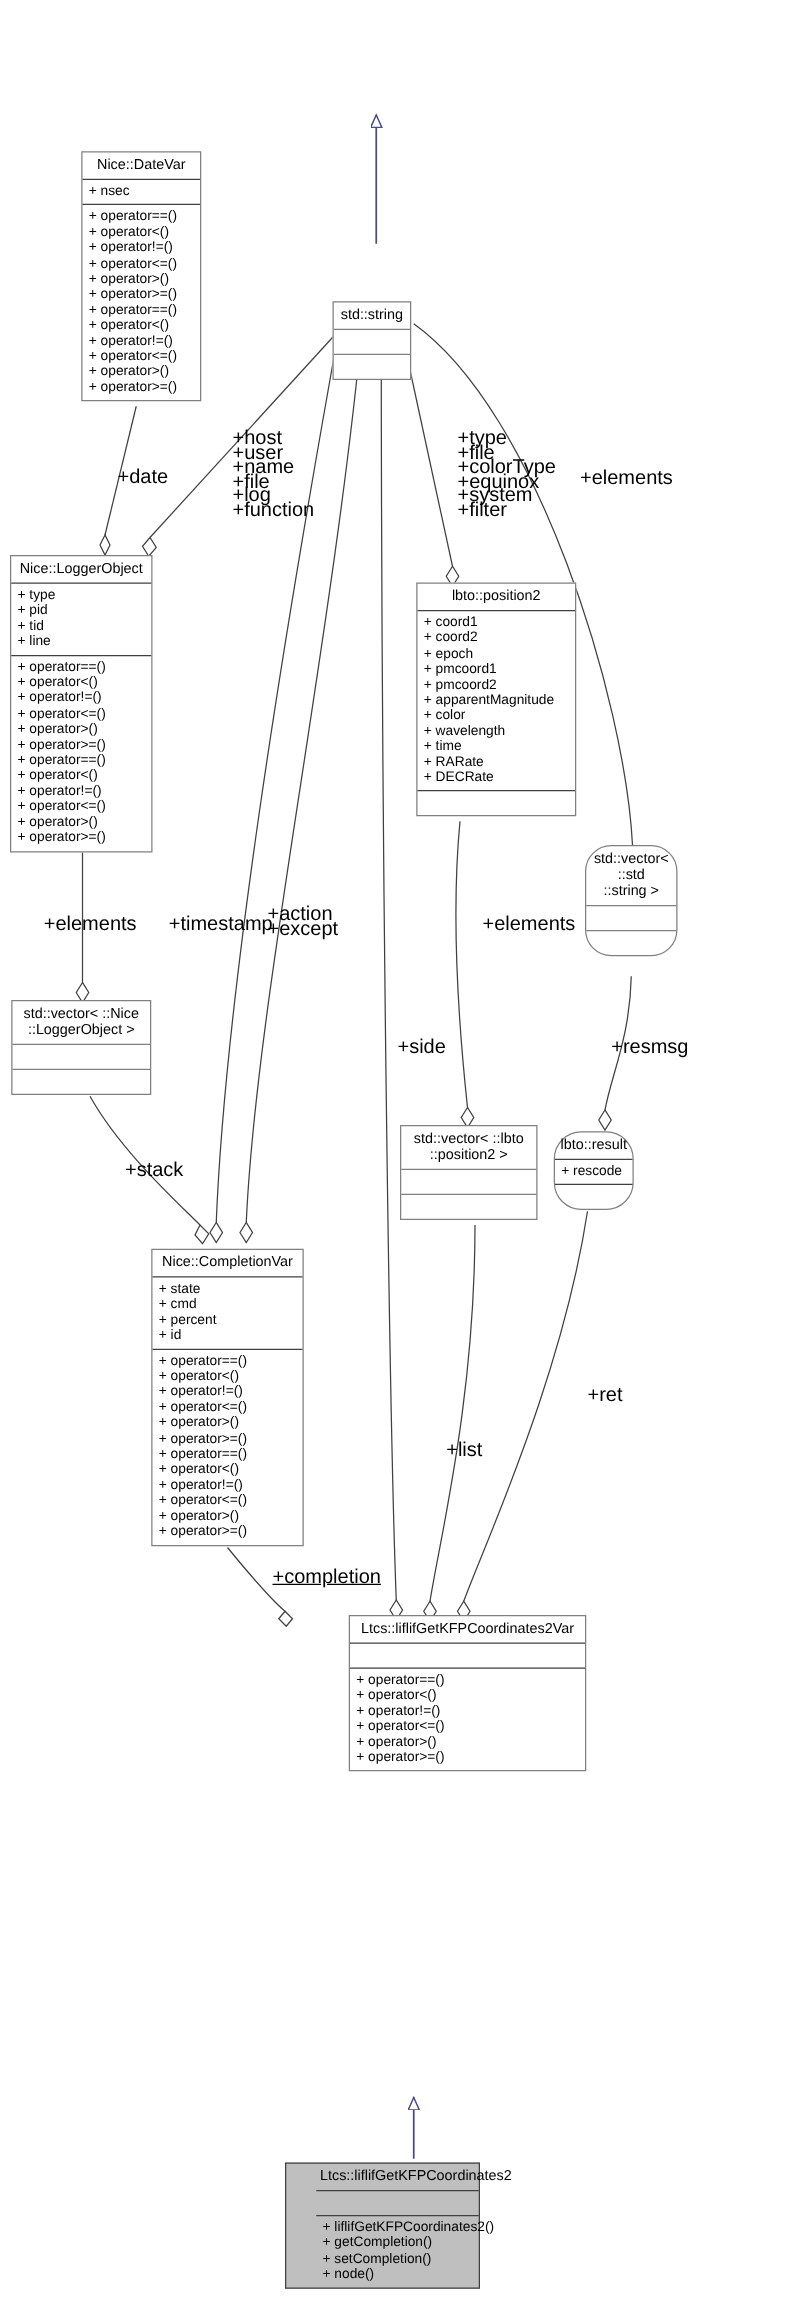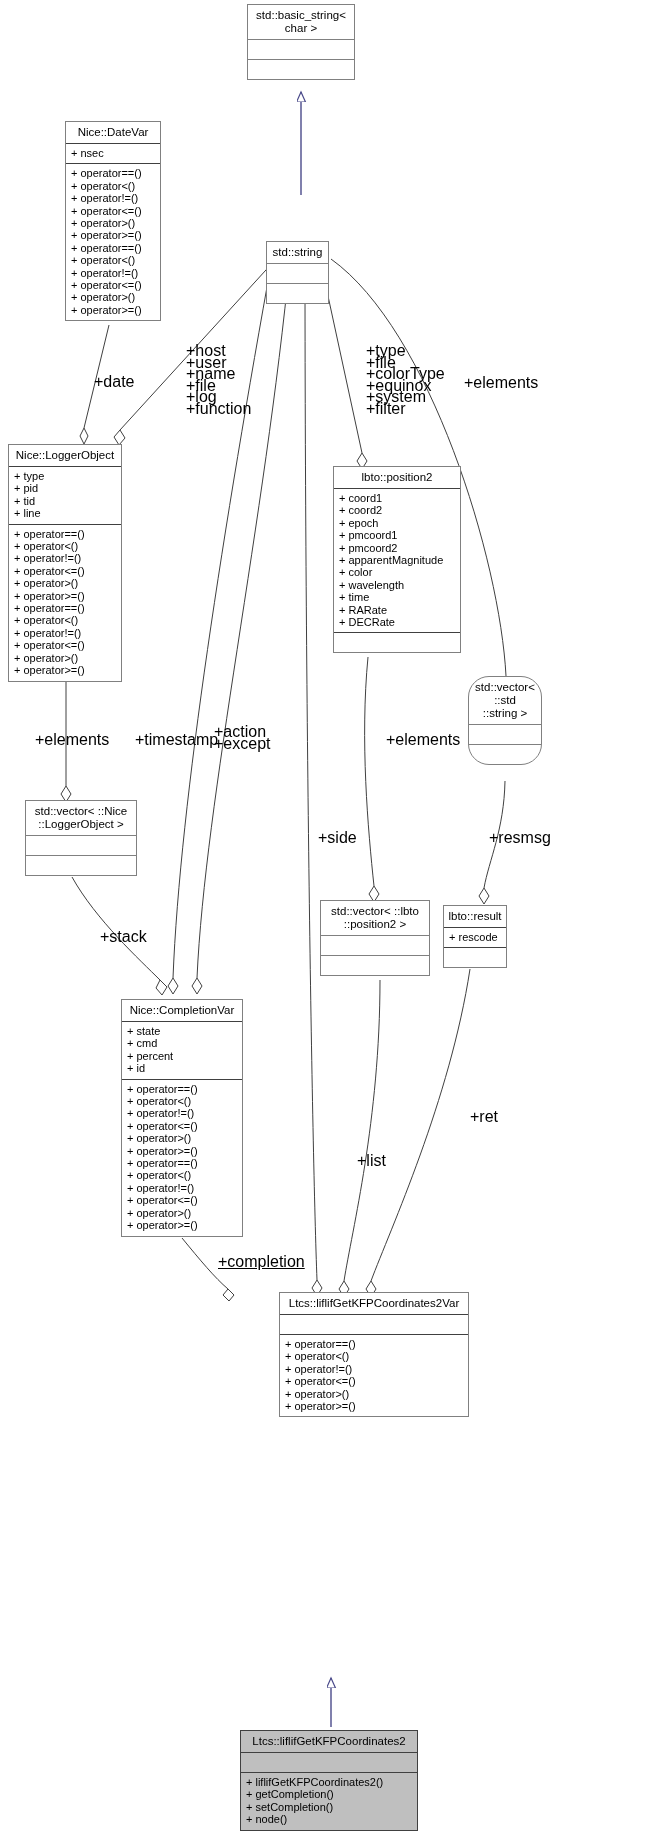--- a/index.html
+++ b/index.html
@@ -111,28 +111,20 @@
       <path d="M470,969 C450,1100 390,1230 371,1281" fill="none" stroke="#404040" stroke-width="1"></path>
       <polygon points="371,1281 366,1289 371,1297 376,1289" fill="#ffffff" stroke="#404040" stroke-width="1"></polygon>
     </g>
 
     <g>
       <path d="M182,1238 C200,1260 215,1278 228,1289" fill="none" stroke="#404040" stroke-width="1"></path>
       <polygon points="228,1289 223,1295 229,1301 234,1295" fill="#ffffff" stroke="#404040" stroke-width="1"></polygon>
     </g>
   </svg>
 
-  <div class="node" style="left:247px;top:4px;width:108px;">
-    <div class="ttl">std::basic_string&lt;
-char &gt;</div>
-    <div class="sep"></div>
-    <div class="sect empty"></div>
-    <div class="sep"></div>
-    <div class="sect empty"></div>
-  </div>
 
   <div class="node" style="left:65px;top:121px;width:96px;">
     <div class="ttl">Nice::DateVar</div>
     <div class="sep dark"></div>
     <div class="sect">
         <div class="row">+ nsec</div>
       </div>
     <div class="sep dark"></div>
     <div class="sect">
         <div class="row">+ operator==()</div>
@@ -206,39 +198,39 @@
 
   <div class="node" style="left:468px;top:676px;width:74px;border-radius:21px;">
     <div class="ttl">std::vector&lt; ::std
 ::string &gt;</div>
     <div class="sep"></div>
     <div class="sect empty"></div>
     <div class="sep"></div>
     <div class="sect empty"></div>
   </div>
 
-  <div class="node" style="left:9px;top:800px;width:112px;margin-left:16px;">
+  <div class="node" style="left:9px;top:800px;width:112px;">
     <div class="ttl">std::vector&lt; ::Nice
 ::LoggerObject &gt;</div>
     <div class="sep"></div>
     <div class="sect empty"></div>
     <div class="sep"></div>
     <div class="sect empty"></div>
   </div>
 
   <div class="node" style="left:320px;top:900px;width:110px;">
     <div class="ttl">std::vector&lt; ::lbto
 ::position2 &gt;</div>
     <div class="sep"></div>
     <div class="sect empty"></div>
     <div class="sep"></div>
     <div class="sect empty"></div>
   </div>
 
-  <div class="node" style="left:443px;top:905px;width:64px;">
+  <div class="node" style="left:443px;top:905px;width:64px;border-radius:22px;">
     <div class="ttl">lbto::result</div>
     <div class="sep dark"></div>
     <div class="sect">
         <div class="row">+ rescode</div>
       </div>
     <div class="sep dark"></div>
     <div class="sect empty"></div>
   </div>
 
   <div class="node" style="left:121px;top:999px;width:122px;">
@@ -275,21 +267,21 @@
     <div class="sect">
         <div class="row">+ operator==()</div>
         <div class="row">+ operator&lt;()</div>
         <div class="row">+ operator!=()</div>
         <div class="row">+ operator&lt;=()</div>
         <div class="row">+ operator&gt;()</div>
         <div class="row">+ operator&gt;=()</div>
       </div>
   </div>
 
-  <div class="node sel" style="left:240px;top:1730px;width:178px;">
+  <div class="node sel" style="left:228px;top:1730px;width:156px;padding-left:24px;">
     <div class="ttl">Ltcs::liflifGetKFPCoordinates2</div>
     <div class="sep dark"></div>
     <div class="sect empty"></div>
     <div class="sep dark"></div>
     <div class="sect">
         <div class="row">+ liflifGetKFPCoordinates2()</div>
         <div class="row">+ getCompletion()</div>
         <div class="row">+ setCompletion()</div>
         <div class="row">+ node()</div>
       </div>

